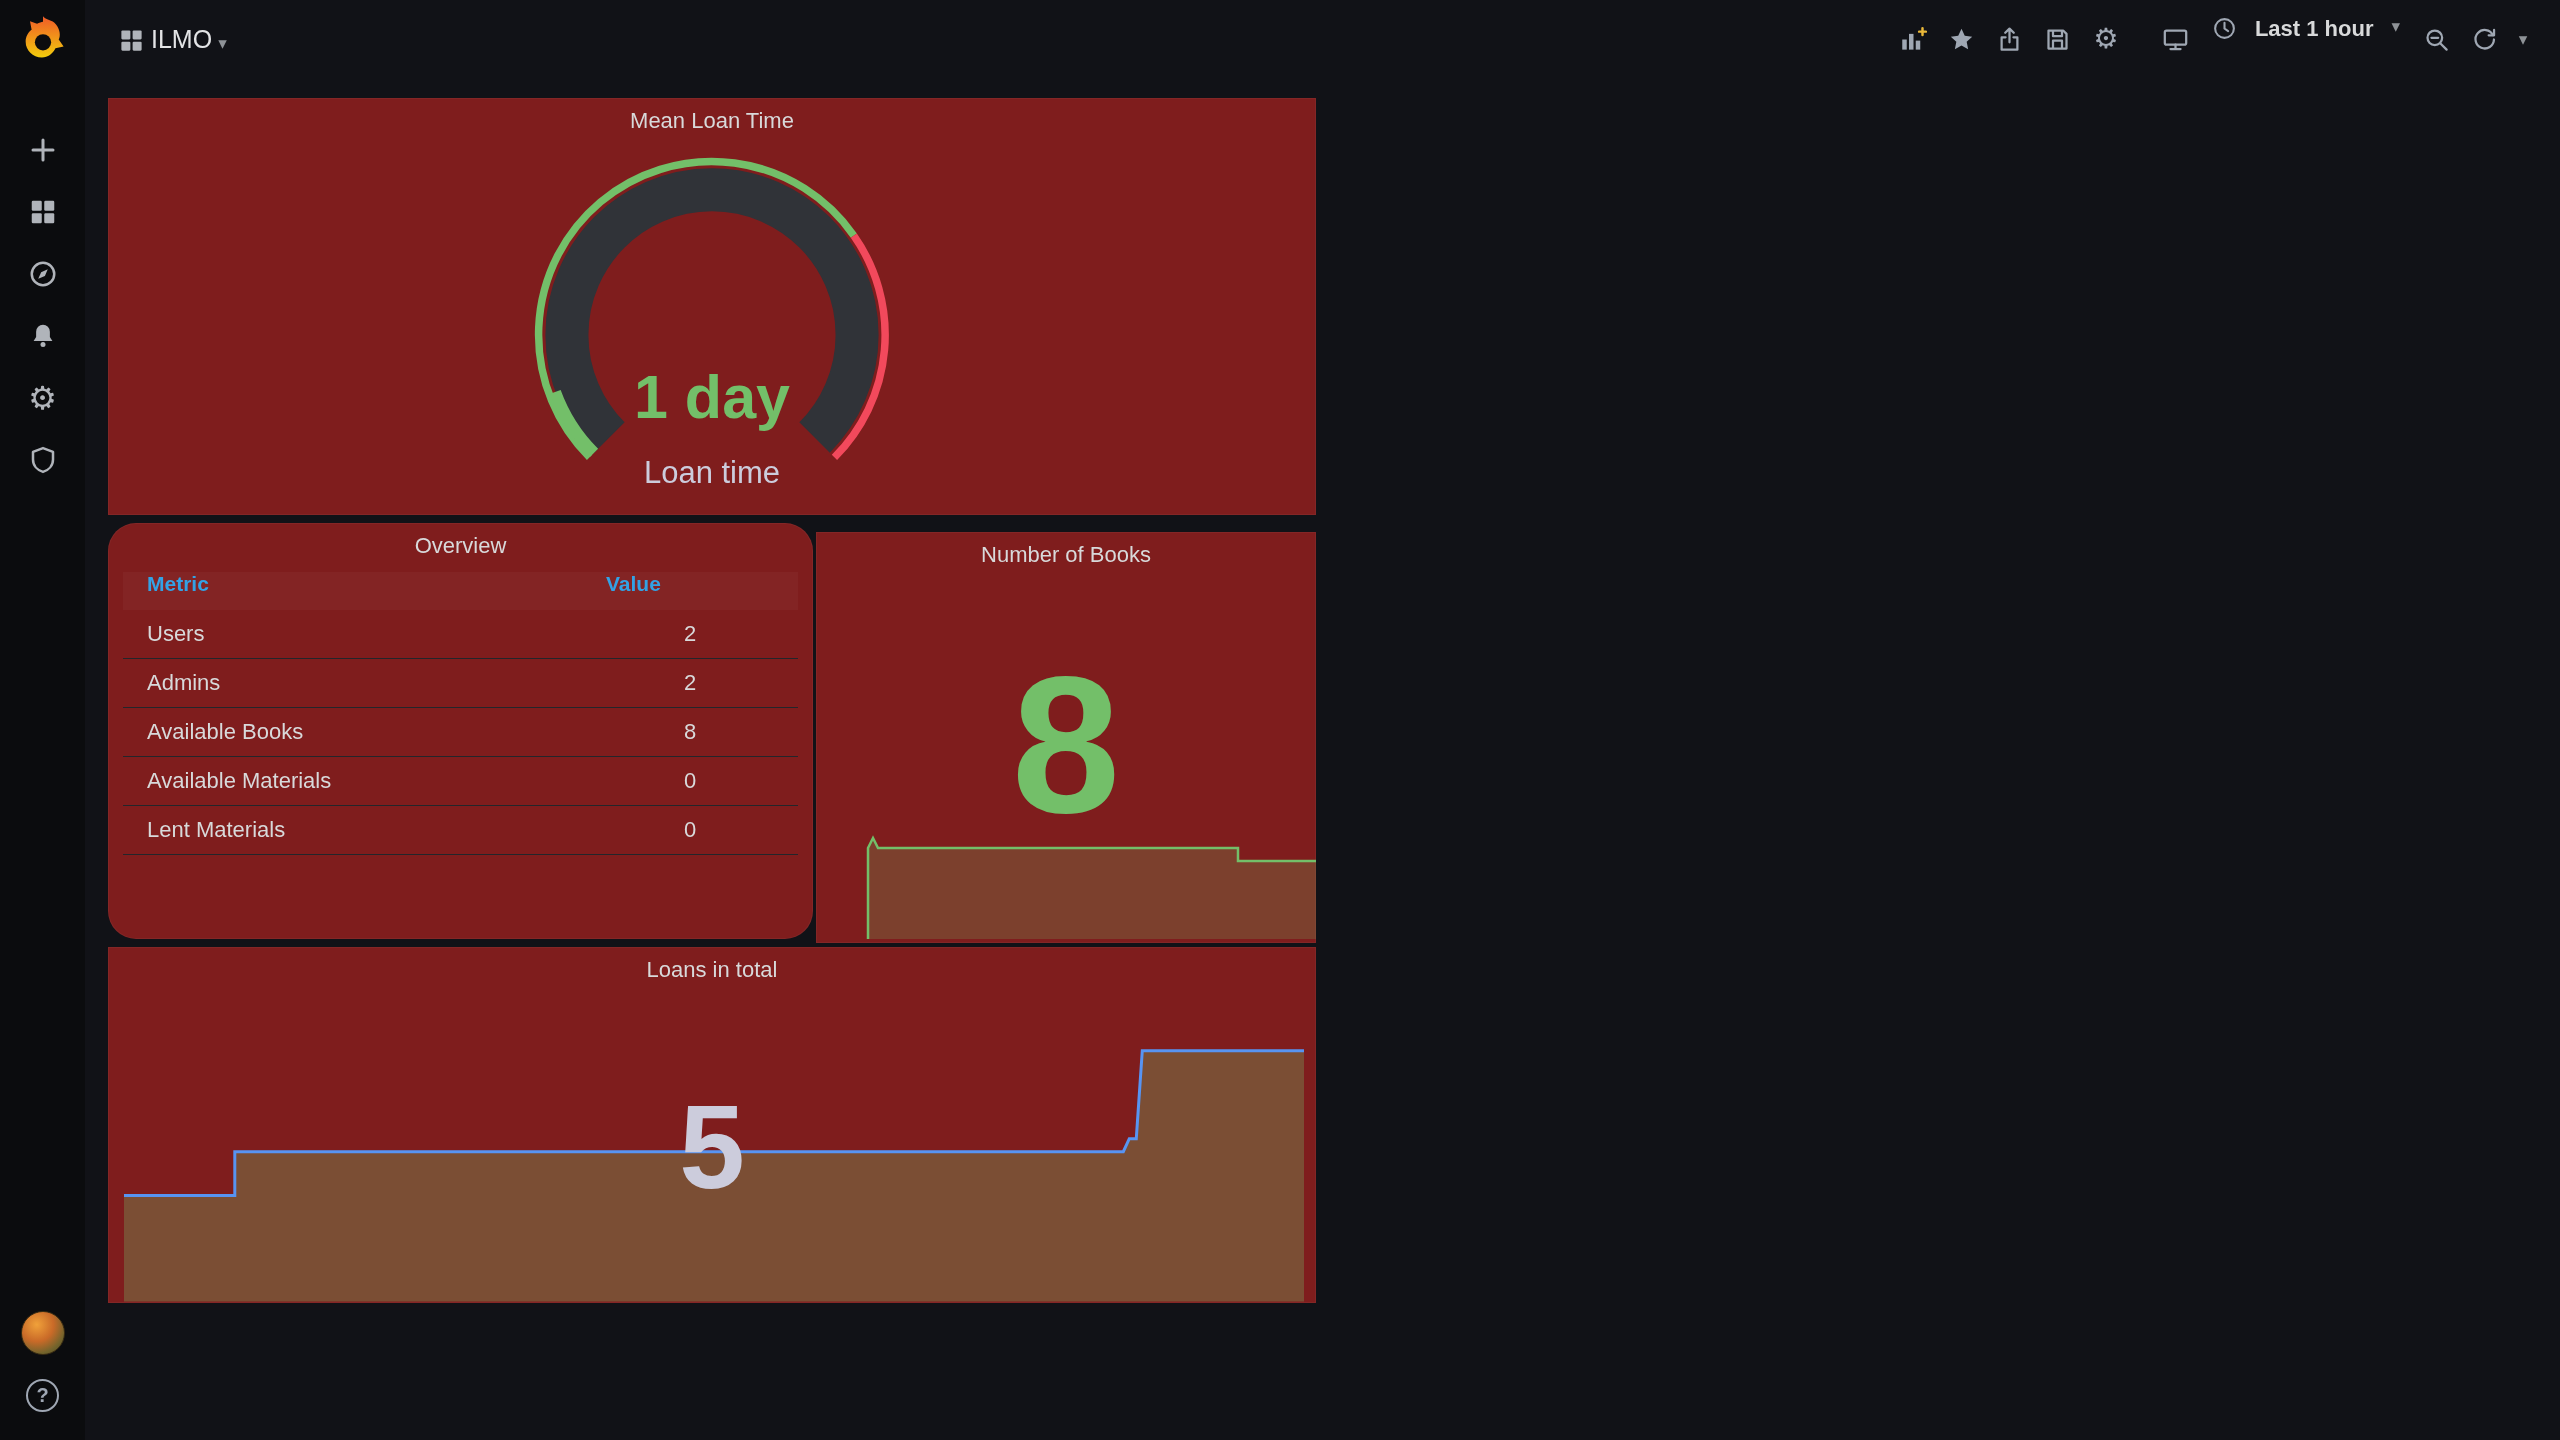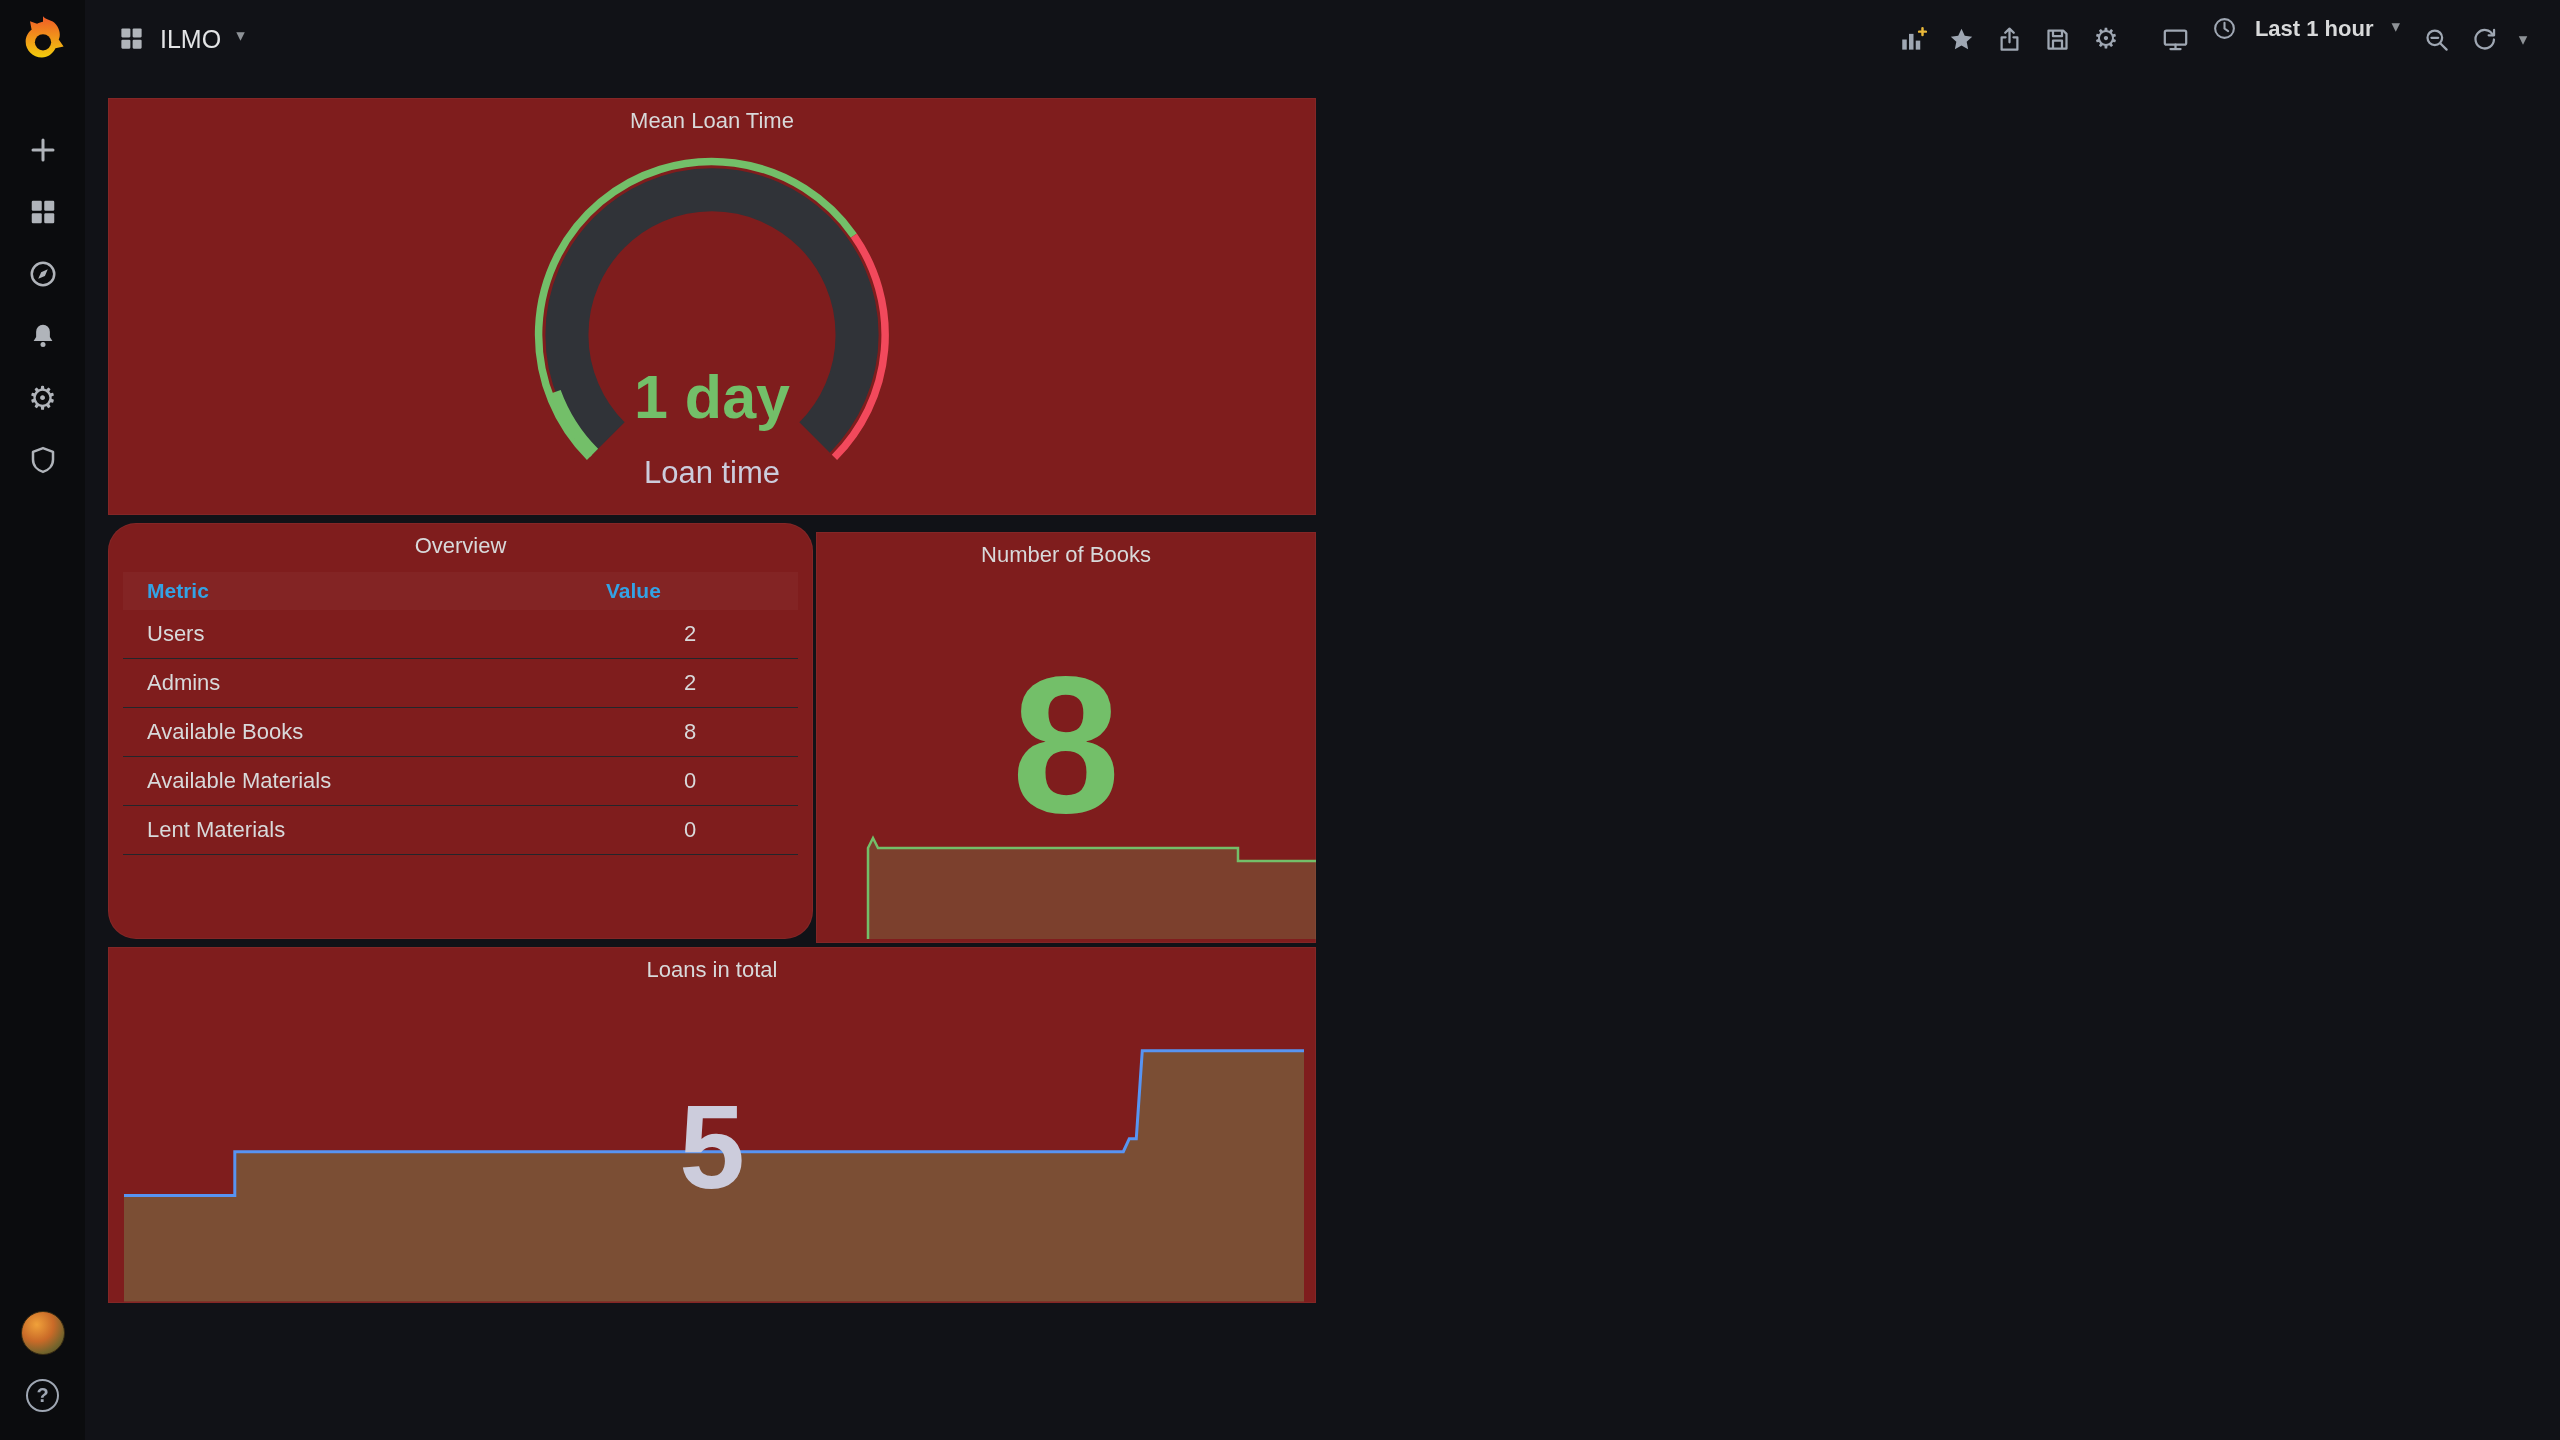--- a/index.html
+++ b/index.html
@@ -34,21 +34,21 @@
     width:33px; height:33px; border-radius:50%; border:2px solid #9fa7b3;
     color:#9fa7b3; font-size:20px; font-weight:700;
     display:flex; align-items:center; justify-content:center; cursor:pointer;
   }
 
   
   .topnav {
     position:absolute; left:85px; top:0; right:0; height:78px;
     display:flex; align-items:center; padding:0 22px 0 33px;
   }
-  .nav-left { display:flex; align-items:flex-start; gap:15px; cursor:pointer; }
+  .nav-left { display:flex; align-items:flex-end; gap:6px; cursor:pointer; }
   .nav-left svg { width:27px; height:27px; color:#b0b4ba; }
   .dash-title { font-size:25px; font-weight:500; color:#e3e4e6; }
   .caret { color:#8e9297; font-size:17px; }
   .nav-right { margin-left:auto; display:flex; align-items:center; }
   .nav-btn {
     width:48px; height:46px; display:flex; align-items:center; justify-content:center;
     color:#9fa7b3; cursor:pointer; border-radius:3px;
   }
   .nav-btn svg { width:27px; height:27px; }
   .nav-gap { width:22px; }
@@ -76,21 +76,21 @@
   }
   .gauge-label {
     position:absolute; top:356px; left:0; right:0; text-align:center;
     font-size:31px; color:#ccccdc;
   }
 
   
   .p-table { left:108px; top:523px; width:705px; height:416px;border-radius:28px; }
   .tbl { position:absolute; top:48px; left:14px; right:14px; bottom:8px; }
   .tbl-header {
-    display:flex; height:38px; align-items:center;
+    display:flex; height:38px; align-items:flex-start;
     background:rgba(255,255,255,0.03);
   }
   .hdr-cell { color:#33a2e5; font-weight:700; font-size:21px; }
   .hdr-metric { flex:0 0 68%; padding-left:24px; }
   .hdr-value  { flex:1; padding-left:24px; }
   .tbl-row {
     display:flex; height:49px; align-items:center;
     border-bottom:1px solid #23262b; font-size:22px; color:#d8d9da;
   }
   .cell-metric { flex:0 0 68%; padding-left:24px; }

